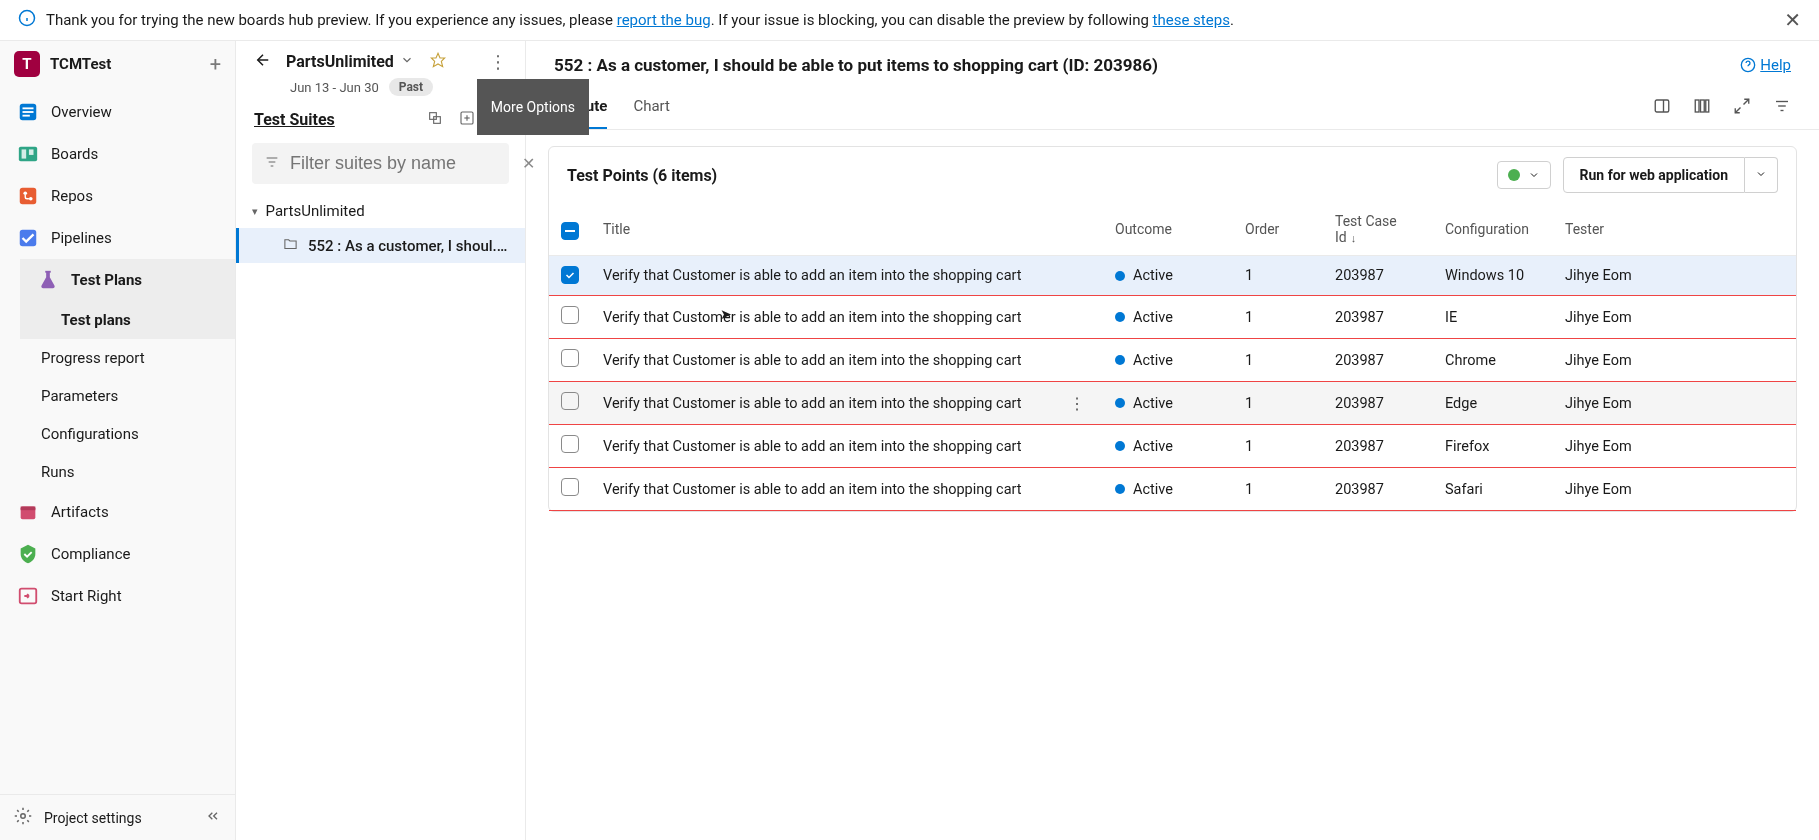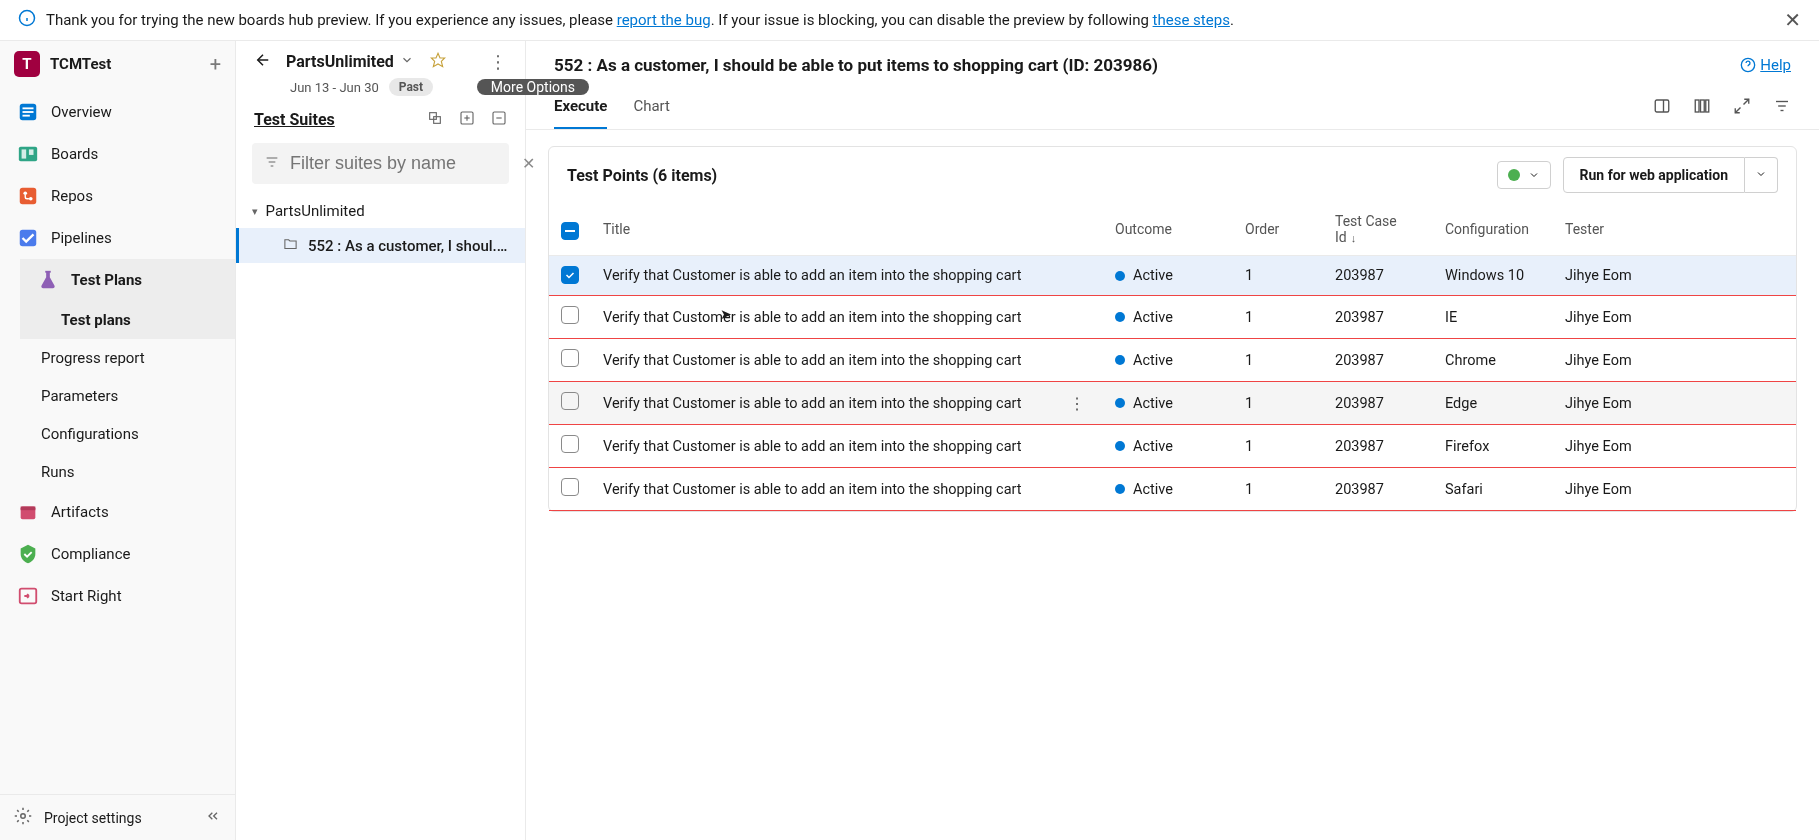--- a/index.html
+++ b/index.html
@@ -32,21 +32,21 @@
 .settings-row .col-ic { margin-left: auto; color: #666; cursor: pointer; }
 
 .suite-col { width: 290px; border-right: 1px solid #eaeaea; display: flex; flex-direction: column; background: #fff; }
 .suite-hdr { padding: 10px 18px 0; position: relative; }
 .suite-top { display: flex; align-items: center; }
 .back-arr { margin-right: 14px; color: #1a1a1a; cursor: pointer; }
 .plan-name { font-weight: 700; font-size: 16px; }
 .plan-caret { margin-left: 6px; color: #666; }
 .fav-ic { margin-left: 16px; color: #c7a23c; cursor: pointer; }
 .more-ic { margin-left: auto; cursor: pointer; color: #666; font-size: 18px; }
-.tooltip { position: absolute; right: -64px; top: 38px; background: #555; color: #fff; padding: 0 14px; border-radius: 8px; font-size: 14px; z-index: 10; white-space: nowrap; }
+.tooltip { position: absolute; right: -64px; top: 38px; background: #555; color: #fff; padding: 20px 14px; border-radius: 0; font-size: 14px; z-index: 10; white-space: nowrap; }
 .date-row { display: flex; align-items: center; padding: 6px 0; }
 .date-txt { font-size: 13px; color: #555; padding-left: 36px; }
 .badge-past { background: #e8e8e8; color: #555; border-radius: 10px; padding: 2px 10px; font-size: 12px; margin-left: 10px; font-weight: 700; }
 
 .suites-hdr { display: flex; align-items: center; padding: 8px 18px; text-decoration: underline; }
 .suites-title { font-weight: 700; font-size: 16px; flex: 1; }
 .suite-act { display: flex; gap: 16px; color: #666; }
 .suite-act span { cursor: pointer; }
 
 .filter-box { margin: 6px 16px; background: #f3f3f3; border-radius: 4px; display: flex; align-items: center; padding: 10px 12px; }

